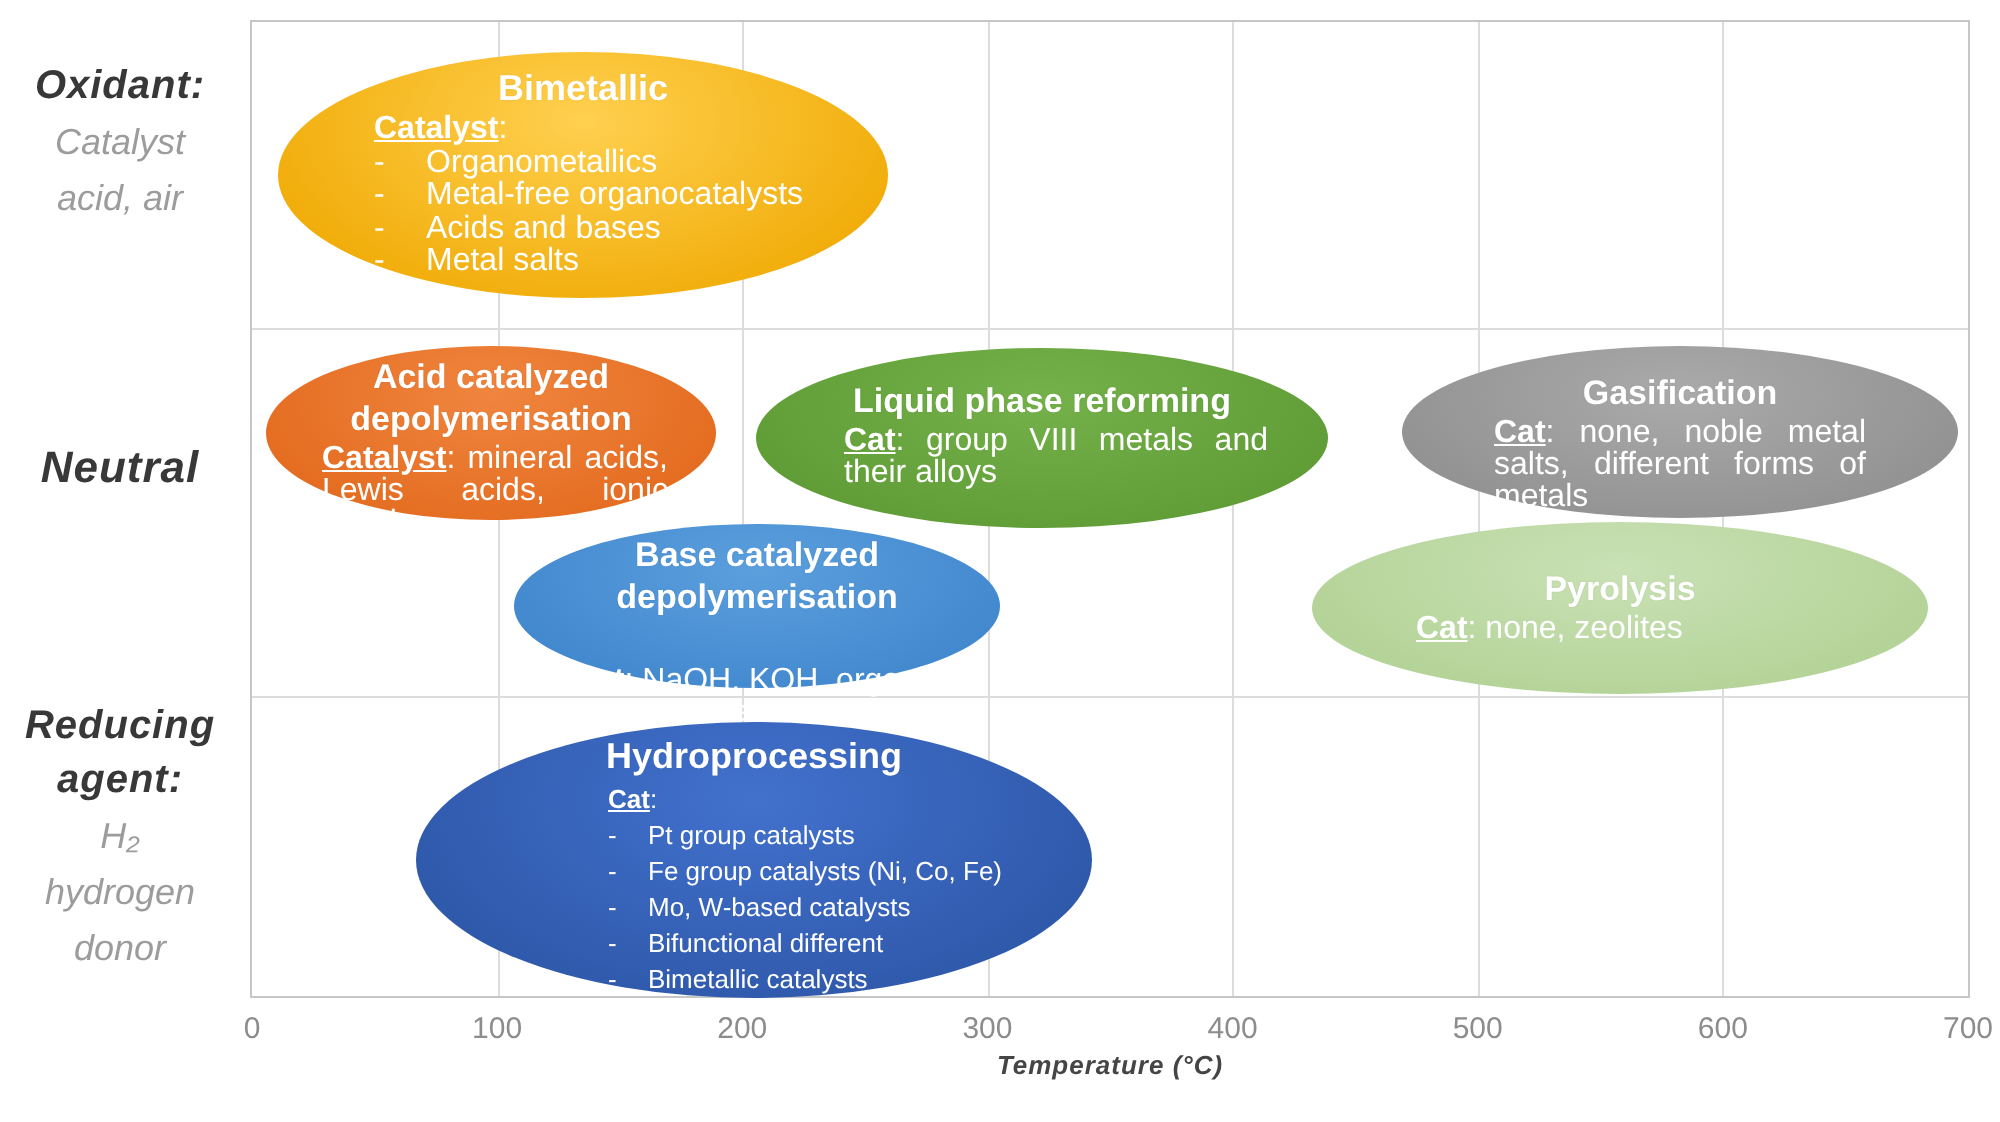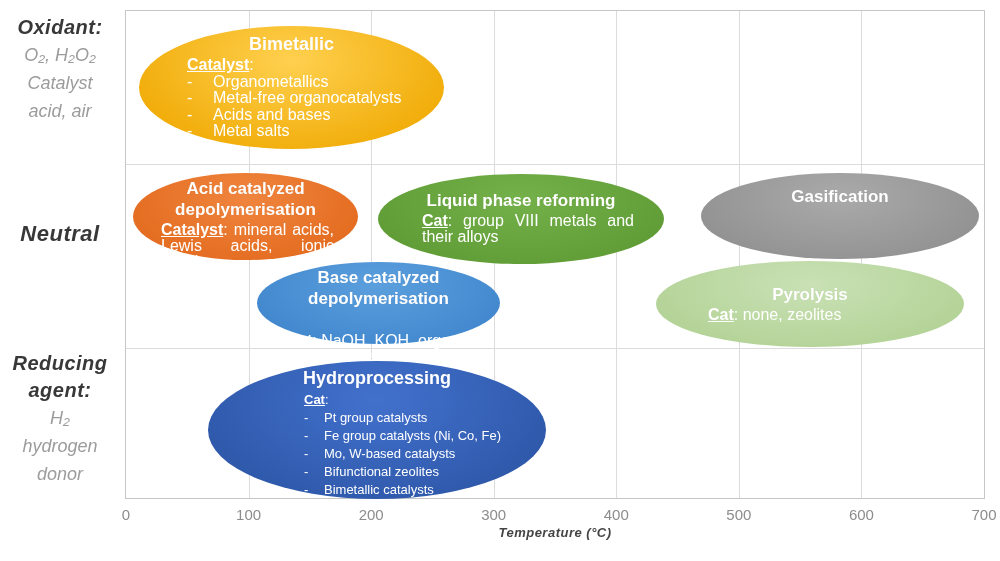--- a/index.html
+++ b/index.html
@@ -12,21 +12,21 @@
     overflow:hidden;
   }
 
   
   .row-label {
     position:absolute; left:0; width:120px; text-align:center;
     font-style:italic;
   }
   .rl-title  { font-size:20px; font-weight:bold; color:var(--label-dark); line-height:27px; letter-spacing:0.5px; }
   .rl-sub    { font-size:18px; color:var(--label-light); line-height:28px; }
-  .rl-oxidant  { top:14px; }
+  .rl-oxidant  { top:30px; }
   .rl-neutral  { top:220px; }
   .rl-neutral .rl-title { font-size:22px; }
   .rl-reducing { top:350px; }
 
   
   .plot {
     position:absolute; left:125px; top:10px; width:860px; height:489px;
     border:1px solid var(--border); box-sizing:border-box;
   }
   .grid-v { position:absolute; top:0; bottom:0; width:1px; background:var(--grid); }
@@ -80,21 +80,20 @@
   .body-hydro { padding-left:96px; padding-right:8px; font-size:13px; line-height:18px; }
   .body-hydro .dash { margin-right:12px; }
 </style>
 </head>
 <body>
 
 <div id="canvas" style="--border: #c6c6c6; --grid: #dcdcdc; --tick: #8c8c8c; --axis-title: #454545; --label-dark: #383838; --label-light: #9c9c9c; --etext: #ffffff;">
 
   <div class="row-label rl-oxidant">
     <div class="rl-title">Oxidant:</div>
-    <div class="rl-sub">O₂, H₂O₂</div>
     <div class="rl-sub">Catalyst</div>
     <div class="rl-sub">acid, air</div>
   </div>
   <div class="row-label rl-neutral">
     <div class="rl-title">Neutral</div>
   </div>
   <div class="row-label rl-reducing">
     <div class="rl-title">Reducing agent:</div>
     <div class="rl-sub">H₂</div>
     <div class="rl-sub">hydrogen</div>
@@ -155,20 +154,23 @@
 
     <div class="ellipse e-lpr" style="--c1: #74b14a; --c2: #5d9a33;">
       <div class="ell-title">Liquid phase reforming</div>
       <div class="ell-body body-lpr">
         <span class="cat-label">Cat</span><span>: group VIII metals and their alloys</span>
       </div>
     </div>
 
     <div class="ellipse e-gas" style="--c1: #aaaaaa; --c2: #8f8f8f;">
       <div class="ell-title">Gasification</div>
+      <div class="ell-body body-gas">
+        <span class="cat-label">Cat</span><span>: none, noble metal salts, different forms of metals</span>
+      </div>
     </div>
 
     <div class="ellipse e-base" style="--c1: #5b9fdd; --c2: #3f85cc;">
       <div class="ell-title">Base catalyzed depolymerisation</div>
       <div class="ell-body body-base">
         <span class="cat-label">Cat</span><span>: NaOH, KOH, organic bases</span>
       </div>
     </div>
 
     <div class="ellipse e-pyro" style="--c1: #c9e1b5; --c2: #b1d193;">
@@ -189,21 +191,21 @@
         <div class="bullet">
             <span class="dash">-</span>
             <span>Fe group catalysts (Ni, Co, Fe)</span>
           </div>
         <div class="bullet">
             <span class="dash">-</span>
             <span>Mo, W-based catalysts</span>
           </div>
         <div class="bullet">
             <span class="dash">-</span>
-            <span>Bifunctional zeolites</span>
+            <span>Bifunctional different</span>
           </div>
         <div class="bullet">
             <span class="dash">-</span>
             <span>Bimetallic catalysts</span>
           </div>
       </div>
     </div>
   </div>
 </div>
 

